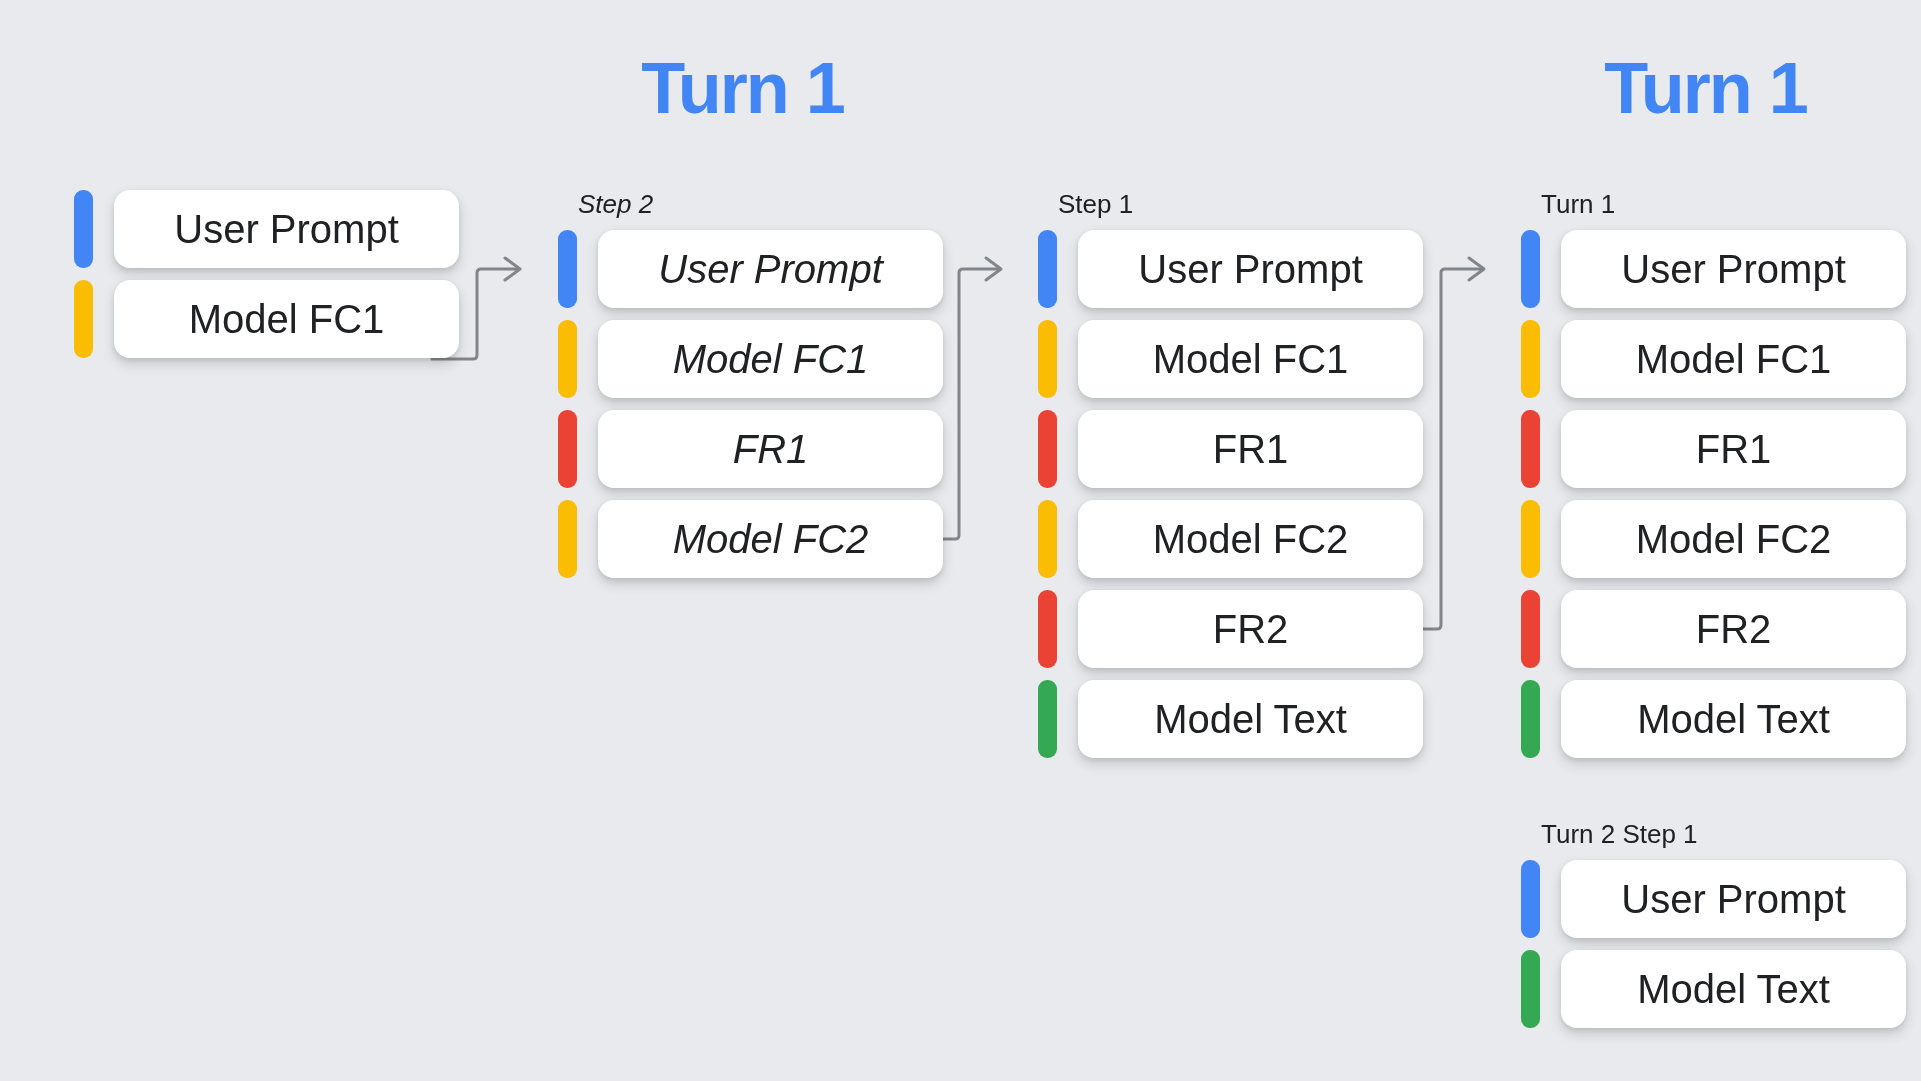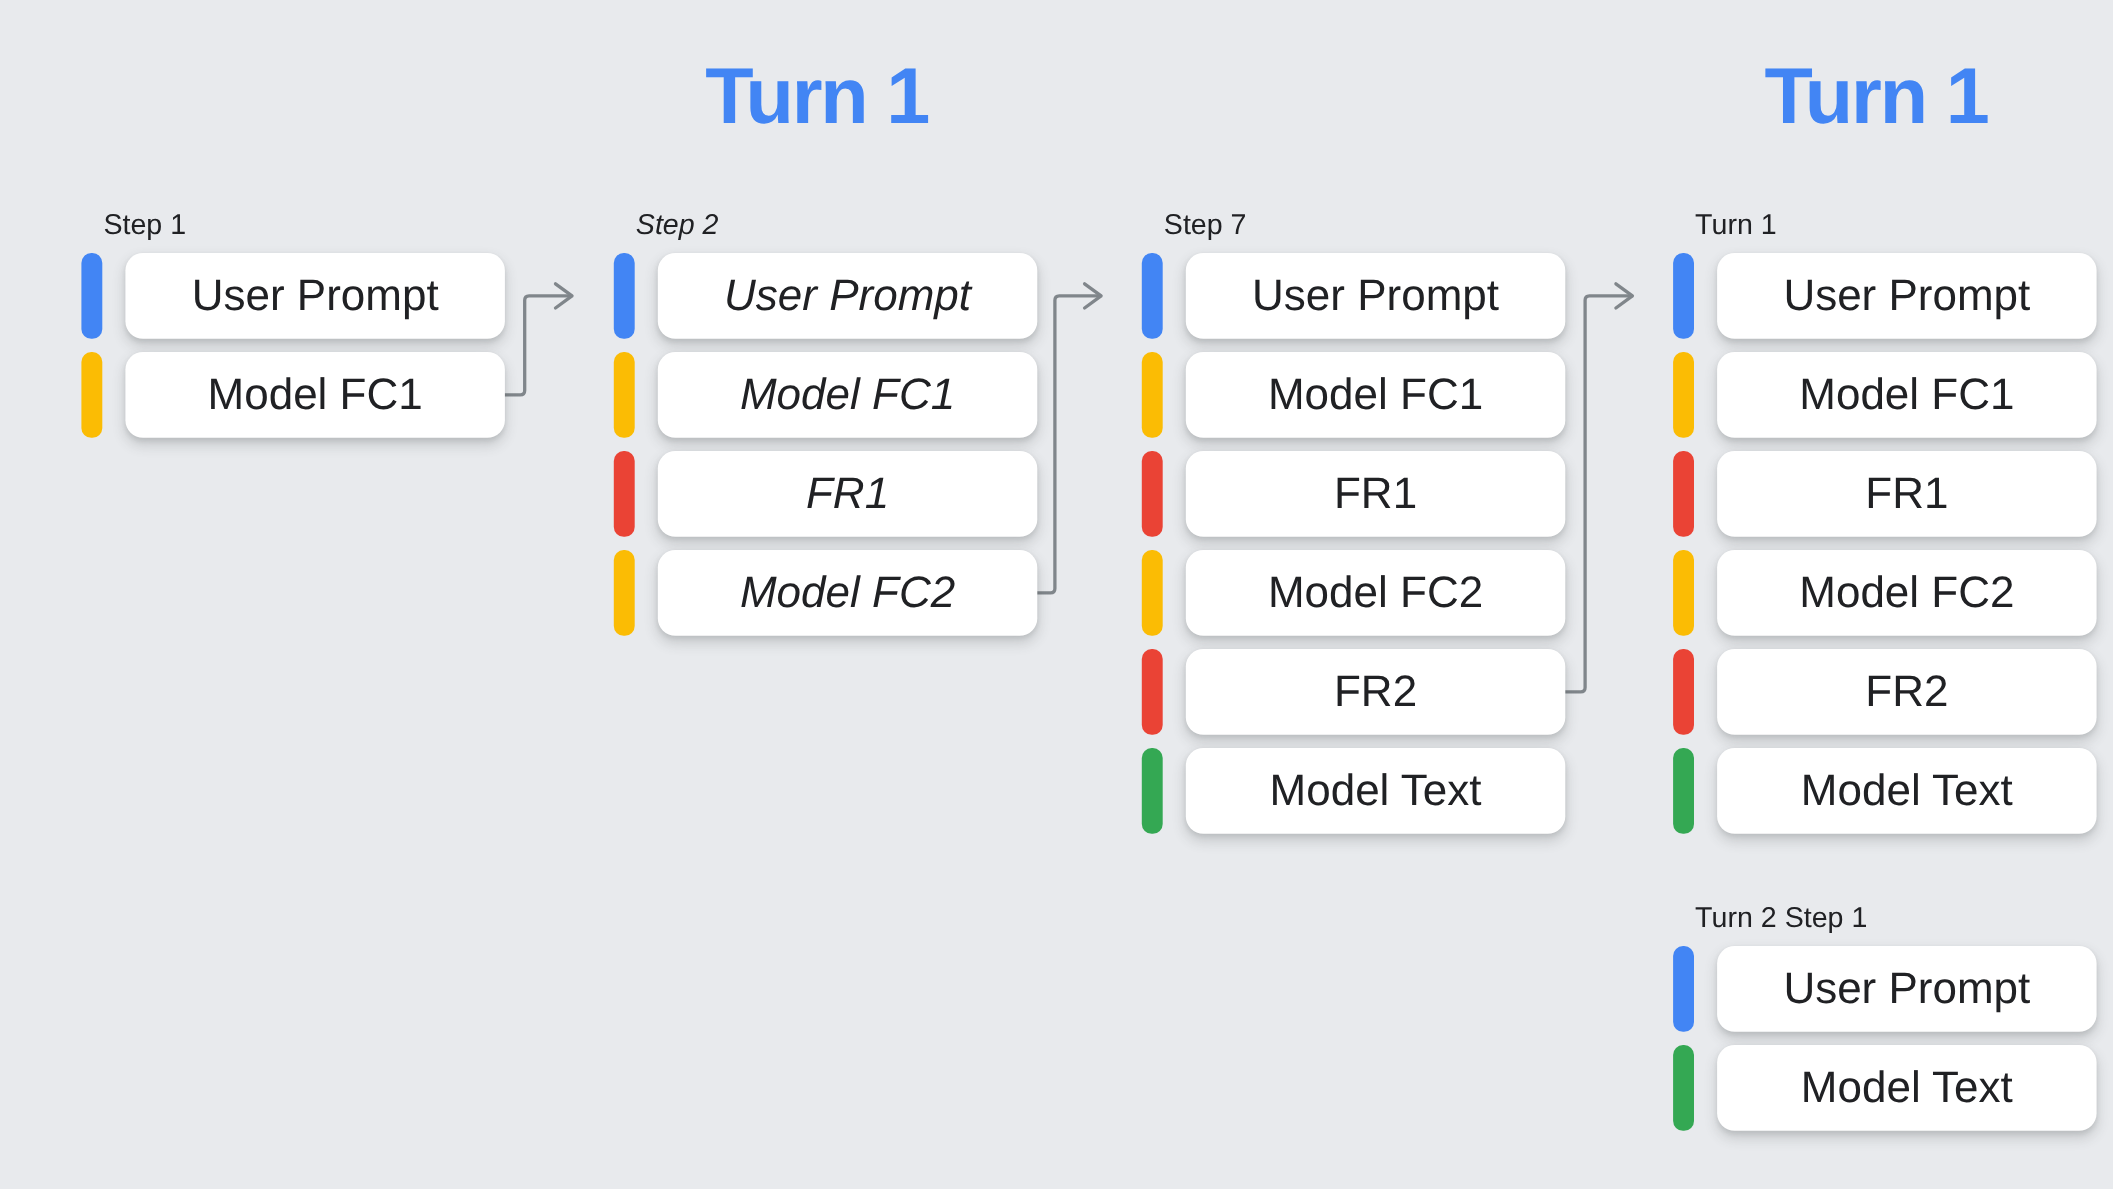--- a/index.html
+++ b/index.html
@@ -118,21 +118,20 @@
     <g>
       <path d="M1395 629 H1437 Q1441 629 1441 625 V273 Q1441 269 1445 269 H1483"></path>
       <path d="M1469 258 L1484 269 L1469 280"></path>
     </g>
   </svg>
 
   <div class="turn-title t1">Turn 1</div>
   <div class="turn-title t2">Turn 1</div>
 
   <div class="column c1">
-    <div class="col-label">Step 1</div>
     <div class="rows">
       <div class="row">
         <span class="bar" style="background: rgb(66, 133, 244);"></span>
         <div class="node">User Prompt</div>
       </div>
       <div class="row">
         <span class="bar" style="background: rgb(251, 188, 4);"></span>
         <div class="node">Model FC1</div>
       </div>
     </div>
@@ -154,21 +153,21 @@
         <div class="node">FR1</div>
       </div>
       <div class="row">
         <span class="bar" style="background: rgb(251, 188, 4);"></span>
         <div class="node">Model FC2</div>
       </div>
     </div>
   </div>
 
   <div class="column c3">
-    <div class="col-label">Step 7</div>
+    <div class="col-label">Step 1</div>
     <div class="rows">
       <div class="row">
         <span class="bar" style="background: rgb(66, 133, 244);"></span>
         <div class="node">User Prompt</div>
       </div>
       <div class="row">
         <span class="bar" style="background: rgb(251, 188, 4);"></span>
         <div class="node">Model FC1</div>
       </div>
       <div class="row">

